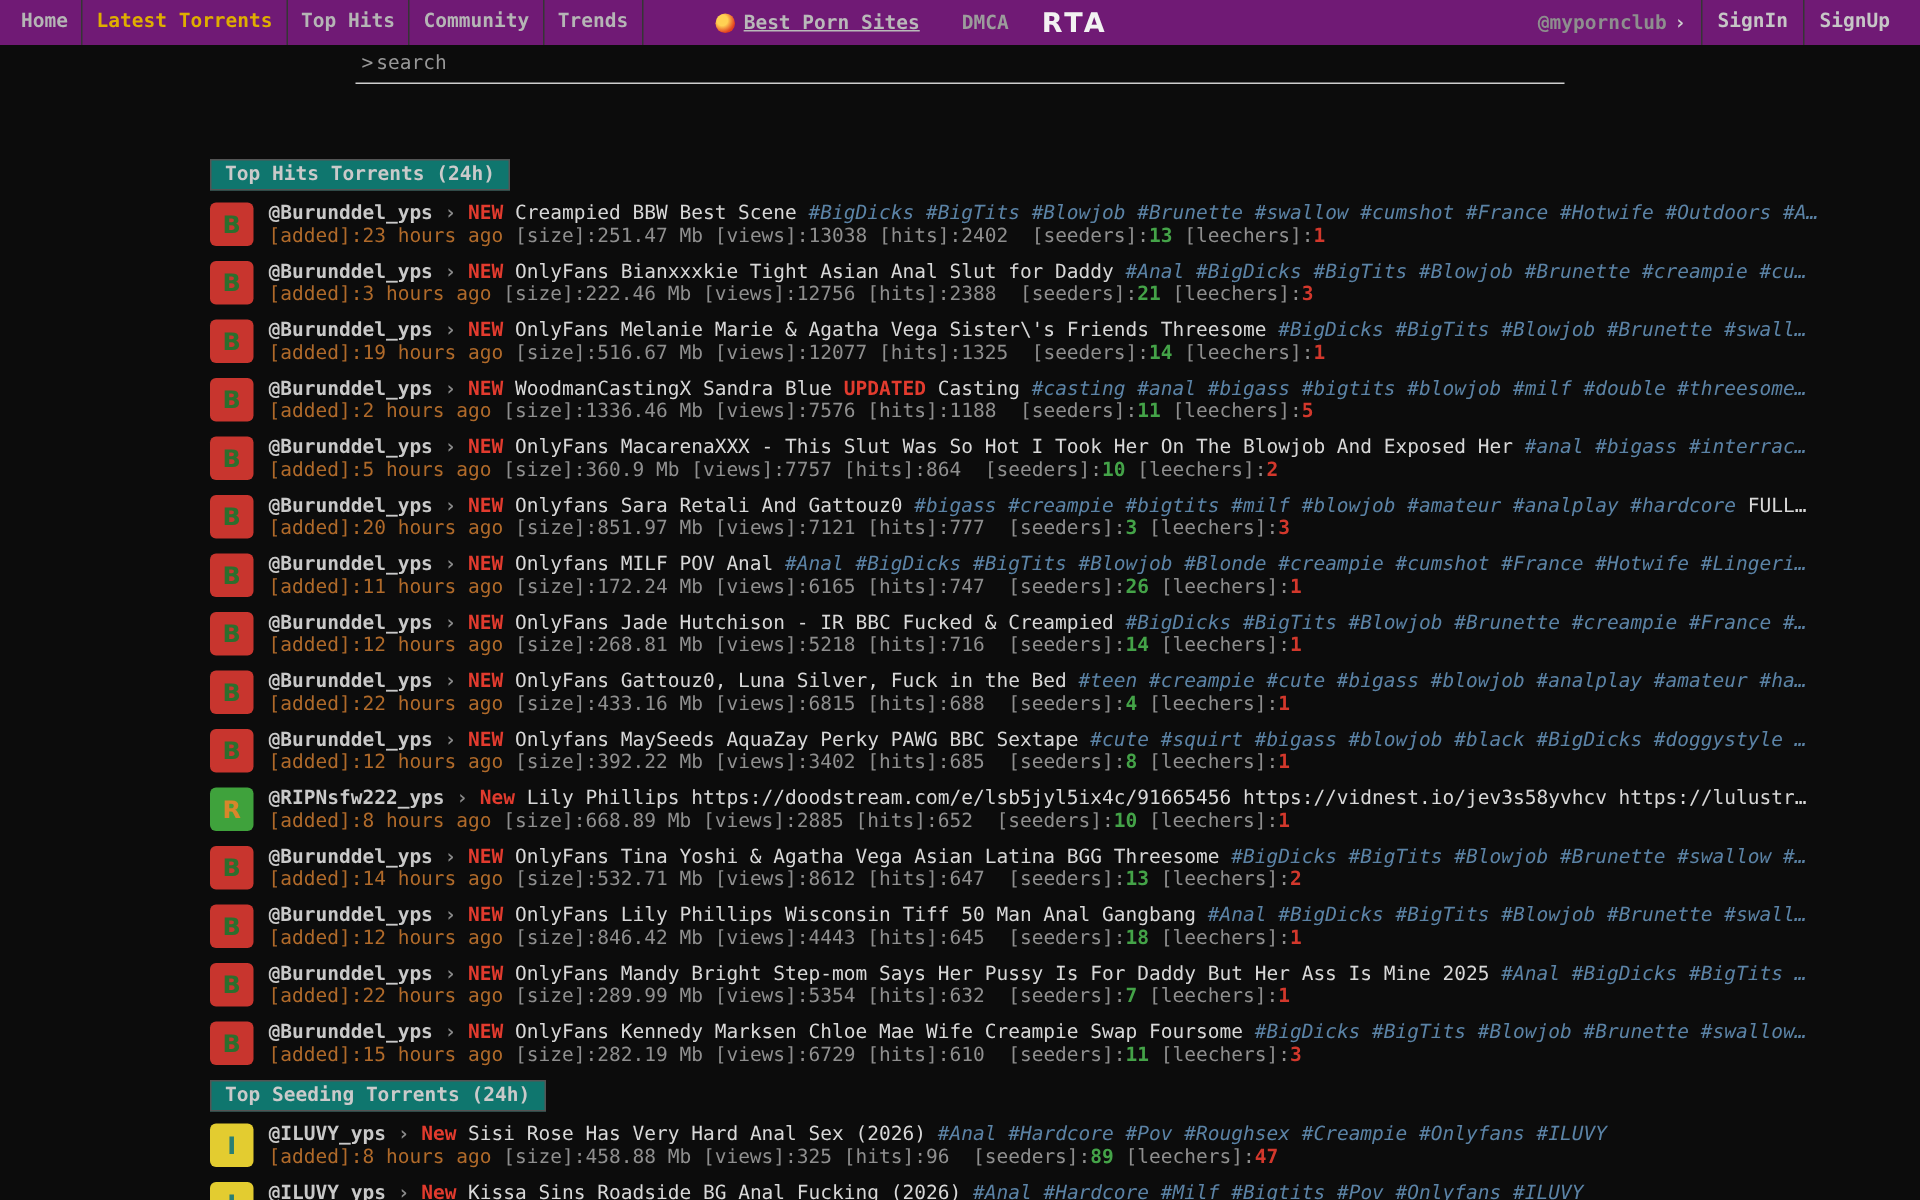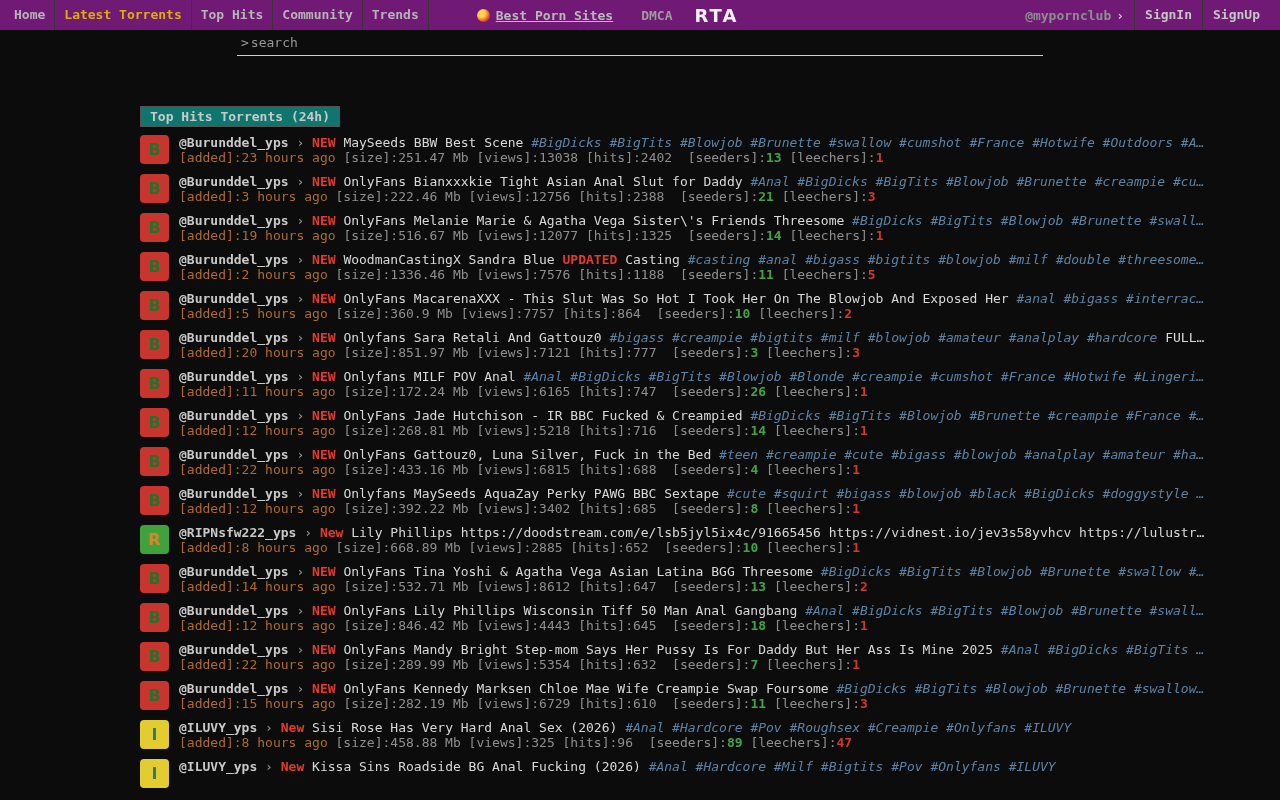--- a/index.html
+++ b/index.html
@@ -84,21 +84,21 @@
   <span class="prompt">&gt;</span>
   <input class="search-input" placeholder="search" style="">
 </div>
 
 <div class="content">
   <div class="section-header">Top Hits Torrents (24h)</div>
   <div id="rows-0" class="rows">
       <div class="torrent-row">
         <div class="avatar" style="background: rgb(200, 53, 46); color: rgb(45, 110, 45);">B</div>
         <div class="lines">
-          <div class="line1"><span class="u">@Burunddel_yps</span><span class="arrow"> › </span><span class="seg-red">NEW</span> <span class="seg-text">MaySeeds BBW Best Scene</span> <span class="seg-tag">#BigDicks #BigTits #Blowjob #Brunette #swallow #cumshot #France #Hotwife #Outdoors #A…</span> </div>
+          <div class="line1"><span class="u">@Burunddel_yps</span><span class="arrow"> › </span><span class="seg-red">NEW</span> <span class="seg-text">Creampied BBW Best Scene</span> <span class="seg-tag">#BigDicks #BigTits #Blowjob #Brunette #swallow #cumshot #France #Hotwife #Outdoors #A…</span> </div>
           <div class="line2"><span class="st-added">[added]:23 hours ago </span><span class="st-gray">[size]:251.47 Mb </span><span class="st-gray">[views]:13038 </span><span class="st-gray">[hits]:2402  </span><span class="st-gray">[seeders]:</span><span class="st-green">13 </span><span class="st-gray">[leechers]:</span><span class="st-red">1</span></div>
         </div>
       </div>
       <div class="torrent-row">
         <div class="avatar" style="background: rgb(200, 53, 46); color: rgb(45, 110, 45);">B</div>
         <div class="lines">
           <div class="line1"><span class="u">@Burunddel_yps</span><span class="arrow"> › </span><span class="seg-red">NEW</span> <span class="seg-text">OnlyFans Bianxxxkie Tight Asian Anal Slut for Daddy</span> <span class="seg-tag">#Anal #BigDicks #BigTits #Blowjob #Brunette #creampie #cu…</span> </div>
           <div class="line2"><span class="st-added">[added]:3 hours ago </span><span class="st-gray">[size]:222.46 Mb </span><span class="st-gray">[views]:12756 </span><span class="st-gray">[hits]:2388  </span><span class="st-gray">[seeders]:</span><span class="st-green">21 </span><span class="st-gray">[leechers]:</span><span class="st-red">3</span></div>
         </div>
       </div>
@@ -187,20 +187,21 @@
         </div>
       </div>
       <div class="torrent-row">
         <div class="avatar" style="background: rgb(200, 53, 46); color: rgb(45, 110, 45);">B</div>
         <div class="lines">
           <div class="line1"><span class="u">@Burunddel_yps</span><span class="arrow"> › </span><span class="seg-red">NEW</span> <span class="seg-text">OnlyFans Kennedy Marksen Chloe Mae Wife Creampie Swap Foursome</span> <span class="seg-tag">#BigDicks #BigTits #Blowjob #Brunette #swallow…</span> </div>
           <div class="line2"><span class="st-added">[added]:15 hours ago </span><span class="st-gray">[size]:282.19 Mb </span><span class="st-gray">[views]:6729 </span><span class="st-gray">[hits]:610  </span><span class="st-gray">[seeders]:</span><span class="st-green">11 </span><span class="st-gray">[leechers]:</span><span class="st-red">3</span></div>
         </div>
       </div>
     </div>
+  <div class="section-header">Top Seeding Torrents (24h)</div>
   <div id="rows-1" class="rows">
       <div class="torrent-row">
         <div class="avatar" style="background: rgb(227, 204, 48); color: rgb(42, 127, 116);">I</div>
         <div class="lines">
           <div class="line1"><span class="u">@ILUVY_yps</span><span class="arrow"> › </span><span class="seg-red">New</span> <span class="seg-text">Sisi Rose Has Very Hard Anal Sex (2026)</span> <span class="seg-tag">#Anal #Hardcore #Pov #Roughsex #Creampie #Onlyfans #ILUVY</span> </div>
           <div class="line2"><span class="st-added">[added]:8 hours ago </span><span class="st-gray">[size]:458.88 Mb </span><span class="st-gray">[views]:325 </span><span class="st-gray">[hits]:96  </span><span class="st-gray">[seeders]:</span><span class="st-green">89 </span><span class="st-gray">[leechers]:</span><span class="st-red">47</span></div>
         </div>
       </div>
       <div class="torrent-row">
         <div class="avatar" style="background: rgb(227, 204, 48); color: rgb(42, 127, 116);">I</div>

